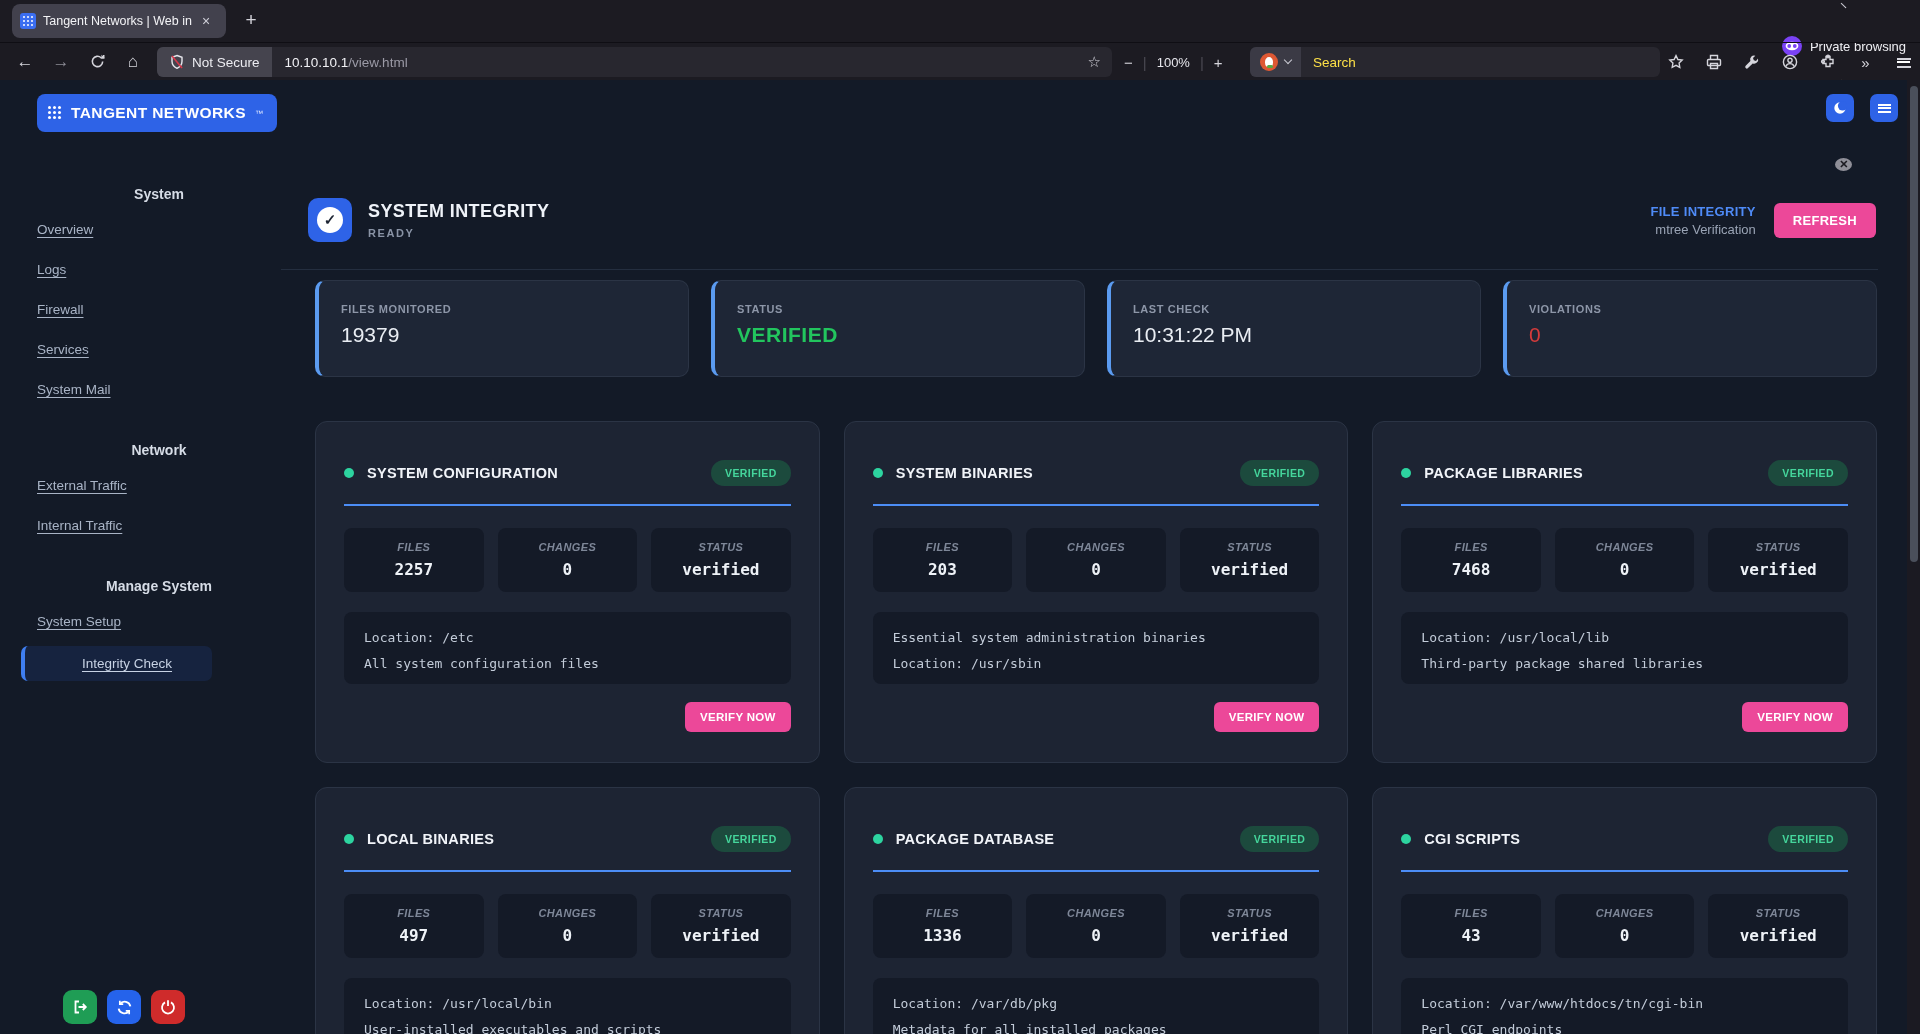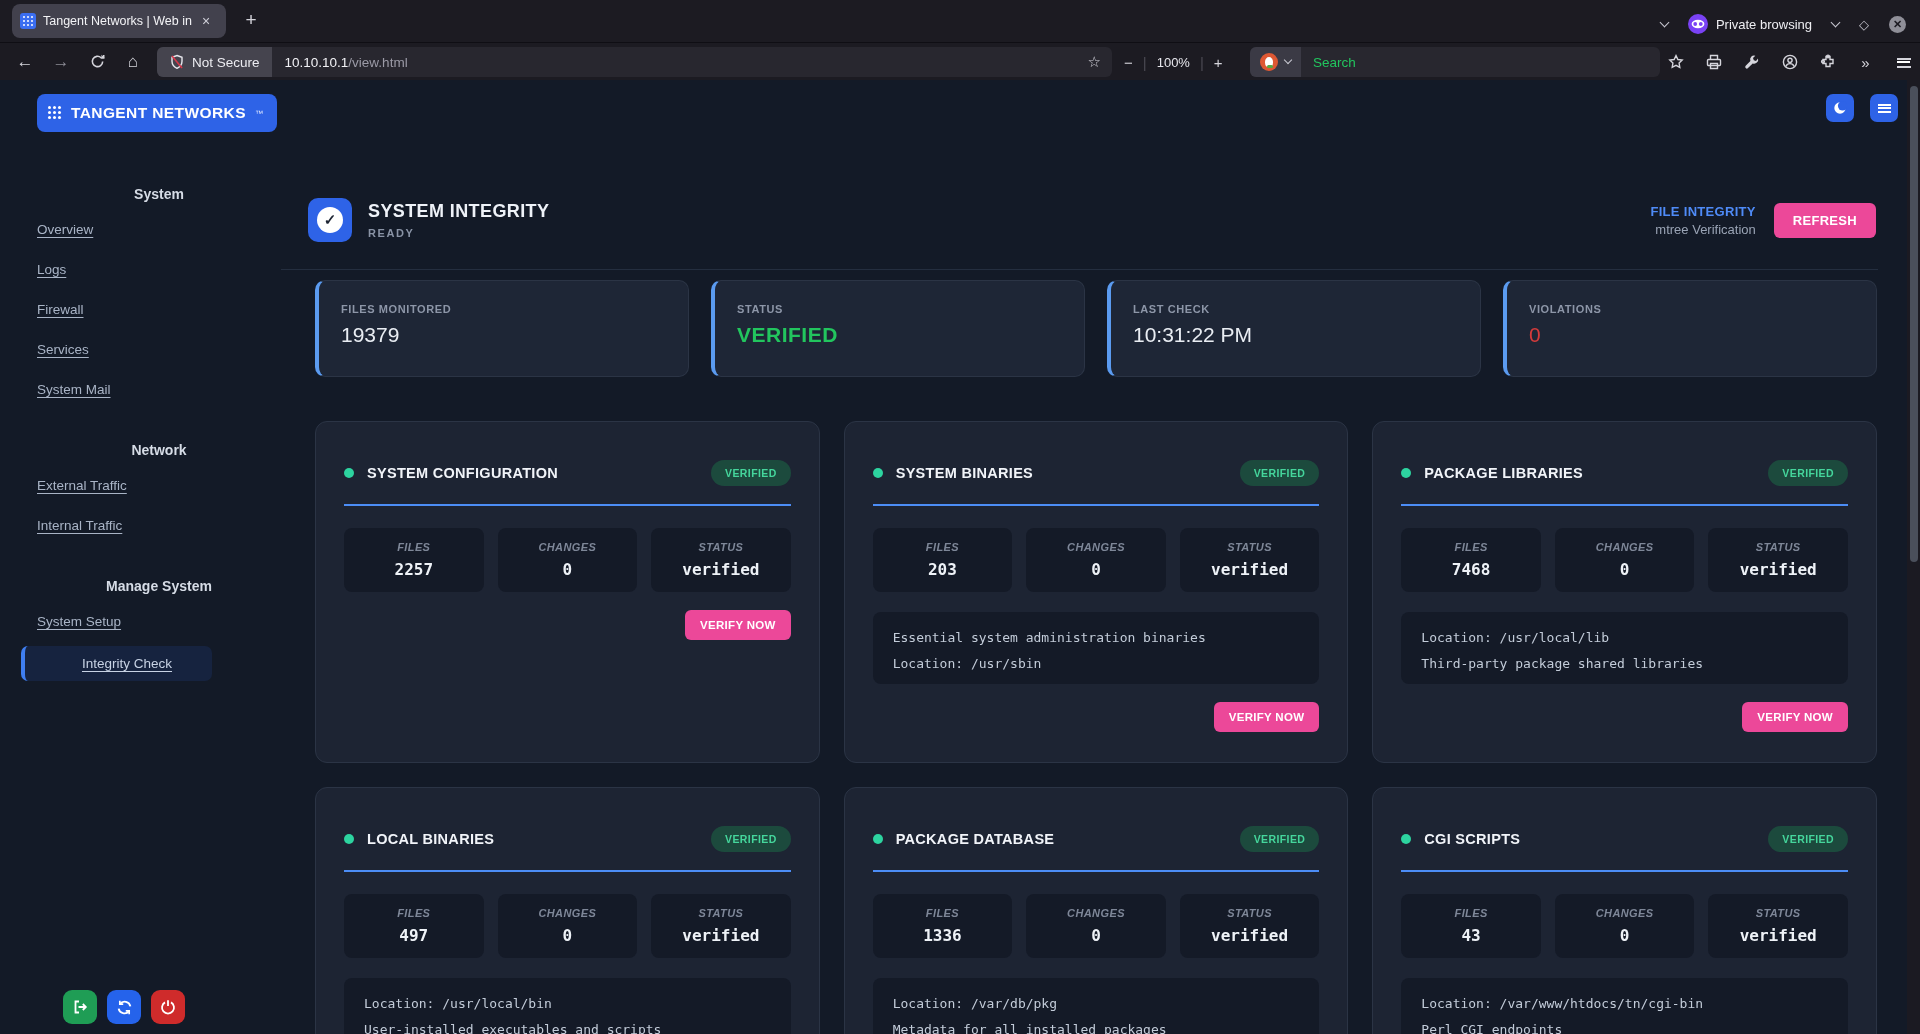--- a/index.html
+++ b/index.html
@@ -11,21 +11,21 @@
   .tabbar { position:relative; height:42px; display:flex; align-items:center; }
   .tab { position:absolute; left:12px; top:4px; width:214px; height:34px; background:#42414d;
          border-radius:8px; display:flex; align-items:center; padding:0 8px; gap:7px; }
   .favicon { width:16px; height:16px; border-radius:3px; background:#3b6ef0; position:relative; flex:0 0 16px; }
   .favicon::after { content:""; position:absolute; left:3px; top:3px; width:2.4px; height:2.4px; background:#fff;
         border-radius:50%;
         box-shadow:4px 0 0 #fff,8px 0 0 #fff,0 4px 0 #fff,4px 4px 0 #fff,8px 4px 0 #fff,0 8px 0 #fff,4px 8px 0 #fff,8px 8px 0 #fff; }
   .tab-title { color:#f3f3f6; font-size:12.5px; white-space:nowrap; overflow:hidden; width:152px; }
   .tab-close { color:#cfcfd8; font-size:14px; line-height:1; }
   .newtab { position:absolute; left:238px; top:9px; color:#d3d3da; font-size:19px; font-weight:400; width:26px; text-align:center; }
-  .tab-right { position:absolute; right:14px; top:3px; height:42px; display:flex; align-items:center; gap:20px; }
+  .tab-right { position:absolute; right:14px; top:9px; height:42px; display:flex; align-items:center; gap:30px;flex-direction:column; }
   .chev { display:inline-block; width:7px; height:7px; border-right:1.7px solid #c9c9d2; border-bottom:1.7px solid #c9c9d2; transform:rotate(45deg); margin-top:-4px; }
   .priv { display:flex; align-items:center; gap:8px; }
   .priv-txt { color:#eeeef2; font-size:13px; }
   .diamond { color:#c9c9d2; font-size:13px; }
   .win-close { width:17px; height:17px; border-radius:50%; background:#8f8f98; color:#1c1b22; font-size:11px;
                display:flex; align-items:center; justify-content:center; font-weight:bold; }
 
   .toolbar { position:relative; height:38px; display:flex; align-items:center; border-top:1px solid #0f0e14; }
   .navbtns { display:flex; align-items:center; gap:14px; padding:0 14px 0 14px; }
   .navbtn { color:#d5d5dc; font-size:17px; width:22px; text-align:center; }
@@ -41,21 +41,21 @@
   .url-star { margin-left:auto; margin-right:11px; color:#d3d3db; font-size:15px; }
   .zoomctl { position:absolute; left:1124px; top:0; height:38px; display:flex; align-items:center; gap:10px; color:#e6e6ec; font-size:13px; }
   .zsep { color:#4a4952; font-size:15px; }
   .zbtn { color:#d5d5dc; font-size:15px; }
   .searchbar { position:absolute; left:1250px; top:4px; width:410px; height:30px; background:#28272f; border-radius:6px;
                display:flex; align-items:center; }
   .engine-chip { height:30px; background:#3b3a45; border-radius:6px 0 0 6px; display:flex; align-items:center; gap:7px; padding:0 10px; }
   .ddg { width:18px; height:18px; border-radius:50%; background:#de5833; position:relative; }
   .ddg::after { content:""; position:absolute; left:5px; top:4px; width:8px; height:10px; background:#fff; border-radius:50% 50% 45% 45%; }
   .ddg::before { content:""; position:absolute; left:7px; top:12px; width:6px; height:3px; background:#57a943; border-radius:2px; z-index:1; }
-  .search-ph { margin-left:12px; color:#22c55e; font-size:13.5px; }
+  .search-ph { margin-left:12px; color:#fde047; font-size:13.5px; }
   .tool-icons { position:absolute; right:8px; top:0; height:38px; display:flex; align-items:center; gap:21px; }
   .ticon { color:#d5d5dc; font-size:15px; width:17px; text-align:center; }
   .ticon svg { display:block; margin:0 auto; }
 
   
   .page-header { position:absolute; top:80px; left:0; width:1920px; height:56px; background:#131a27; }
   .brand { position:absolute; left:37px; top:14px; height:38px; background:#2e63e7; border-radius:8px;
            display:flex; align-items:center; gap:8px; padding:0 14px 0 11px; }
   .brand-grid { width:15px; height:15px; position:relative; }
   .brand-grid::after { content:""; position:absolute; left:0; top:0; width:3px; height:3px; background:#fff; border-radius:50%;
@@ -319,20 +319,24 @@
       </div>
       <div class="mini">
         <div class="mini-label">CHANGES</div>
         <div class="mini-value">0</div>
       </div>
       <div class="mini">
         <div class="mini-label">STATUS</div>
         <div class="mini-value">verified</div>
       </div>
     </div>
+    <div class="loc">
+      <div>Location: /etc</div>
+      <div>All system configuration files</div>
+    </div>
     <div class="card-actions">
       <button class="btn-blue verify-btn">VERIFY NOW</button>
     </div>
   </div>
 
   <div class="card">
     <div class="card-head">
       <span class="dot"></span>
       <span class="card-title">SYSTEM BINARIES</span>
       <span class="badge">VERIFIED</span>

